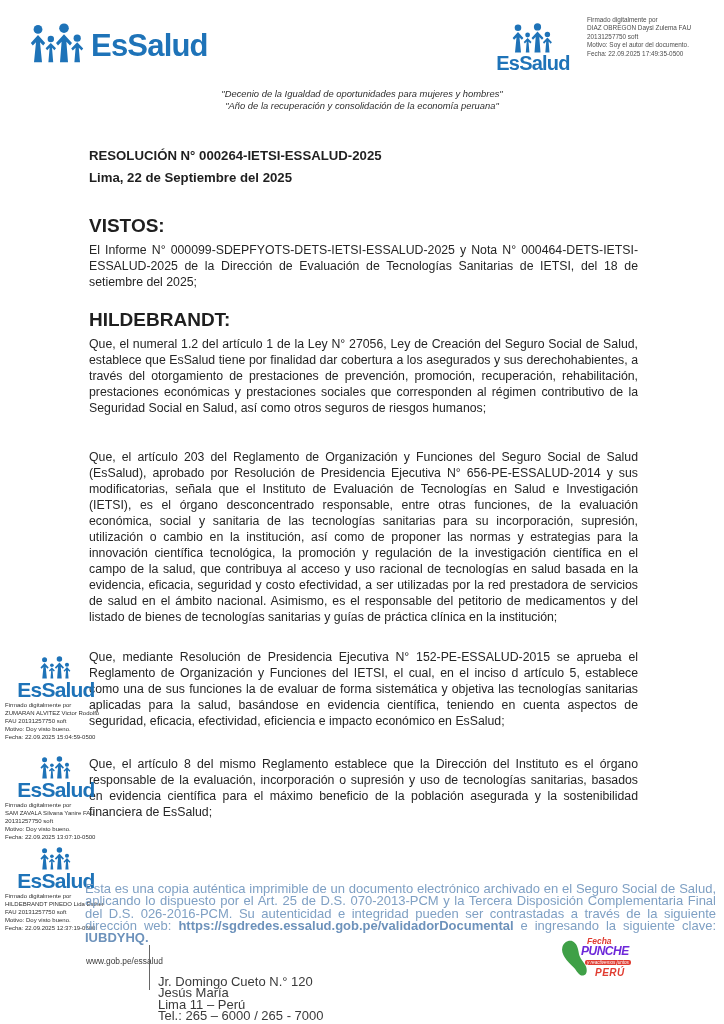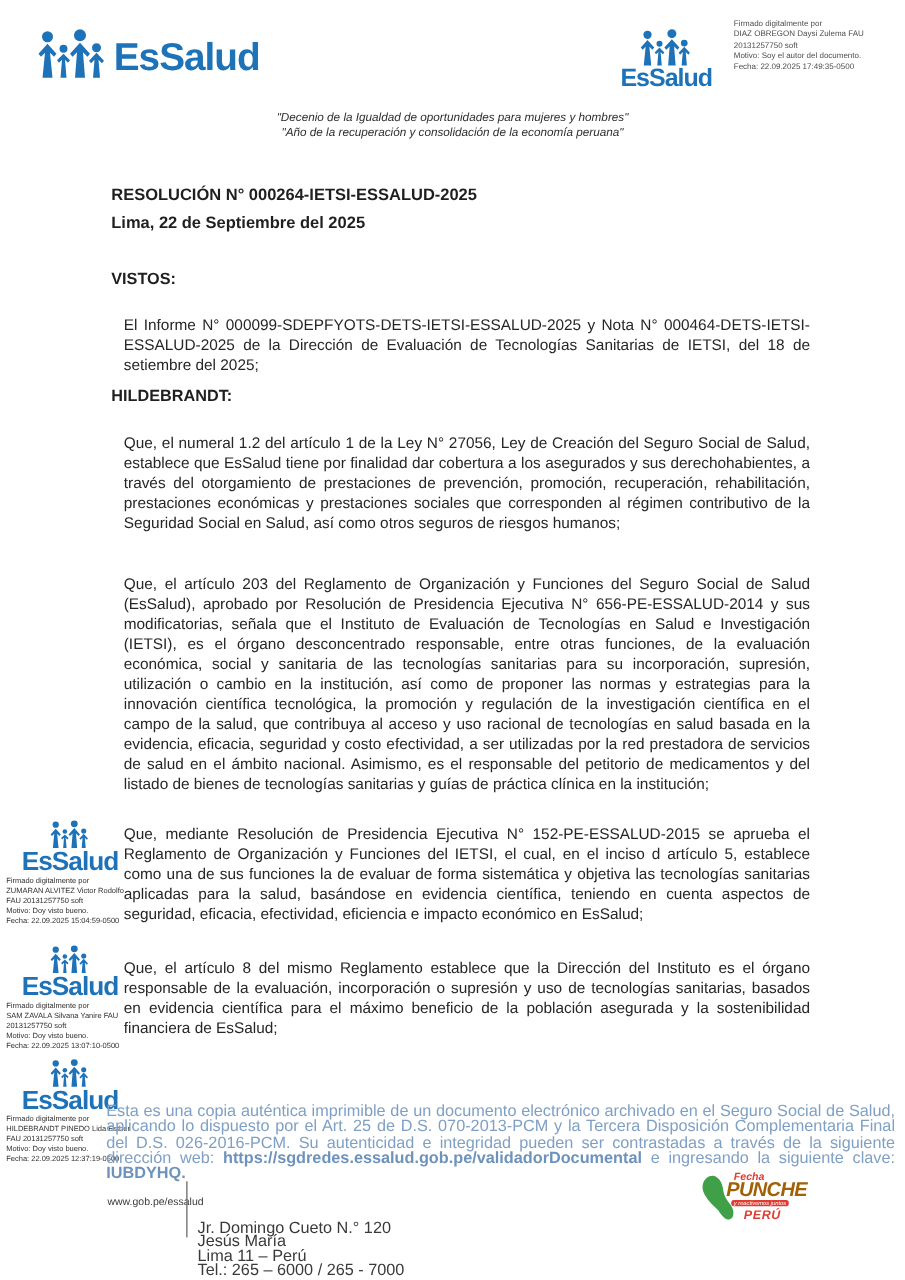--- a/index.html
+++ b/index.html
@@ -16,39 +16,39 @@
   .logo-h .wordmark{font-size:31px;}
   .logo-v{position:absolute;left:489px;top:23px;width:88px;text-align:center;}
   .logo-v svg{width:42px;height:30px;display:block;margin:0 auto;}
   .logo-v .wordmark{font-size:20px;display:block;}
   
   .sig-top{position:absolute;left:587px;top:16px;width:134px;font-size:6.4px;line-height:8.4px;color:#4d4d4d;}
   
   .quotes{position:absolute;left:0;top:88px;width:100%;text-align:center;font-style:italic;font-size:9.4px;line-height:11.6px;color:#2e2e2e;}
   
   .res-line{position:absolute;left:89px;font-size:13.2px;font-weight:bold;color:#1f1f1f;}
-  .heading{position:absolute;left:89px;font-size:13px;font-weight:bold;color:#1f1f1f;}
-  .para{position:absolute;left:89px;width:549px;font-size:12.3px;line-height:16px;text-align:justify;color:#262626;margin:10px;}
+  .heading{position:absolute;left:89px;font-size:19px;font-weight:bold;color:#1f1f1f;}
+  .para{position:absolute;left:89px;width:549px;font-size:12.3px;line-height:16px;text-align:justify;color:#262626;margin:0;}
   
   .stamp{position:absolute;left:5px;width:102px;}
   .stamp svg{width:32px;height:23px;display:block;margin:0 auto;}
   .stamp .wordmark{display:block;font-size:21px;text-align:center;}
   .stamp .sig{font-size:6px;line-height:7.9px;color:#2f2f2f;margin-top:2px;}
   .s1{top:656px;} .s2{top:756px;} .s3{top:847px;}
   
   .legal{position:absolute;left:85px;top:883px;width:631px;font-size:13px;line-height:12.3px;color:#7FA0C4;text-align:justify;}
   .legal .b{font-weight:bold;color:#6D92BB;}
   .website{position:absolute;left:86px;top:956px;font-size:8.4px;color:#3a3a3a;}
   .vdiv{position:absolute;left:149px;top:945px;width:1px;height:45px;background:#666;}
   .address{position:absolute;left:158px;top:944px;font-size:13px;line-height:11.3px;color:#3a3a3a;margin-top:32px;}
   
   .punche{position:absolute;left:559px;top:936px;width:82px;height:56px;}
   .punche svg{position:absolute;left:0;top:3px;width:34px;height:50px;}
   .punche .t1{position:absolute;left:28px;top:0;font-size:8.5px;font-weight:bold;font-style:italic;color:#E03C31;}
-  .punche .t2{position:absolute;left:22px;top:8px;font-size:16px;font-weight:bold;font-style:italic;color:#a16207;letter-spacing:-0.5px;}
+  .punche .t2{position:absolute;left:22px;top:8px;font-size:12px;font-weight:bold;font-style:italic;color:#6d28d9;letter-spacing:-0.5px;}
   .punche .t3{position:absolute;left:26px;top:24px;font-size:4.6px;font-style:italic;color:#ffffff;background:#E03C31;padding:0 2px;border-radius:2px;white-space:nowrap;}
   .punche .t4{position:absolute;left:36px;top:31px;font-size:10px;font-weight:bold;font-style:italic;color:#E03C31;letter-spacing:0.5px;}
 </style>
 </head>
 <body>
 
 <svg width="0" height="0" style="position:absolute" aria-hidden="true">
   <symbol id="fam-icon" viewBox="0 0 140 100">
     <g fill="currentColor">
       <circle cx="20" cy="16" r="11"></circle>

